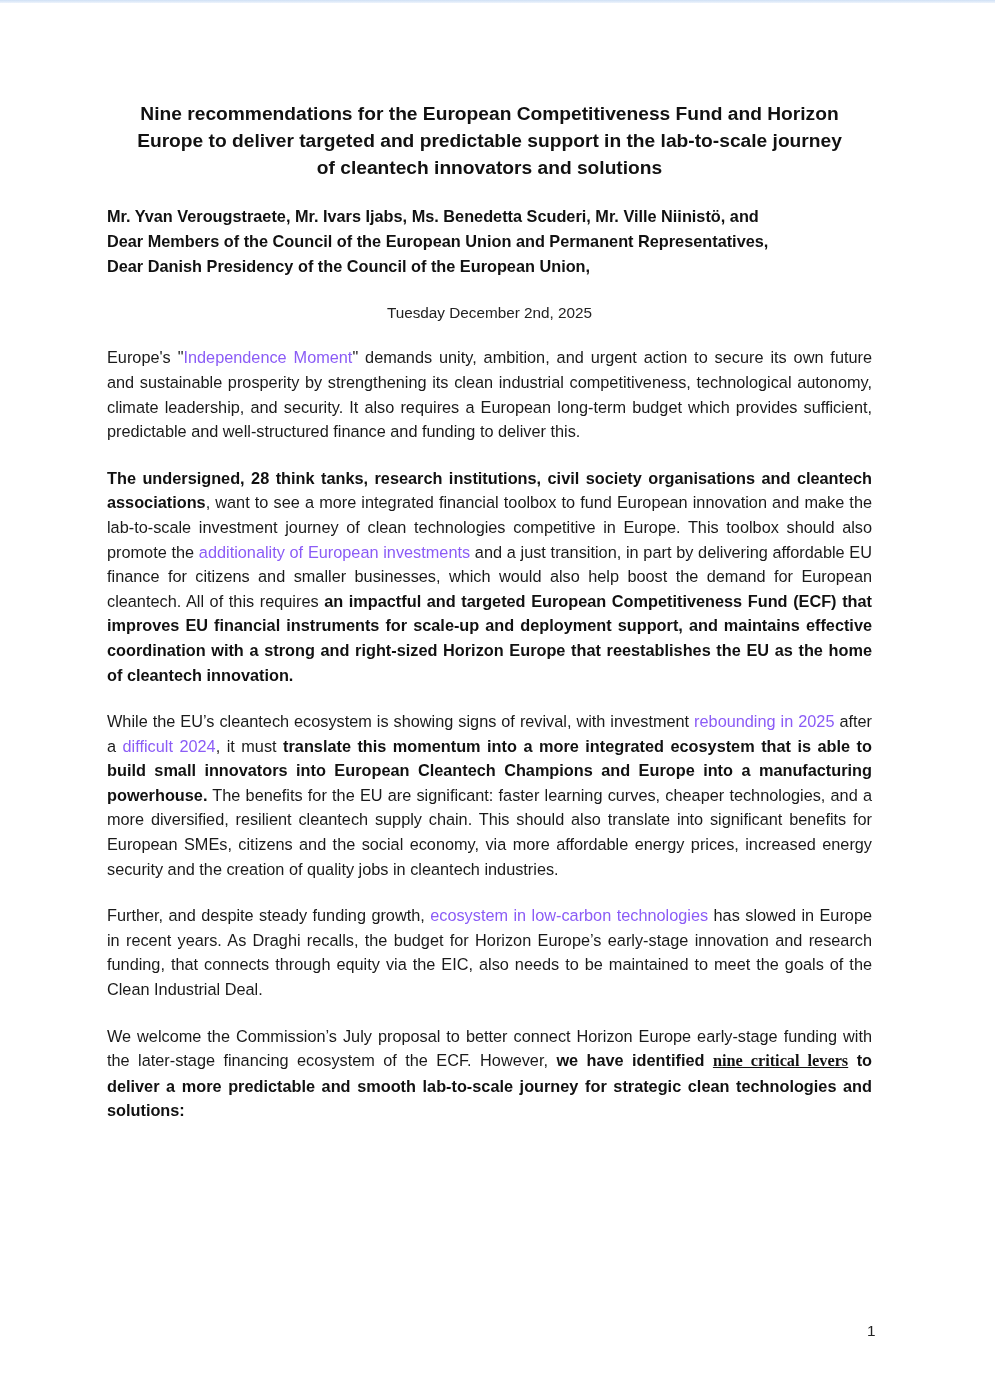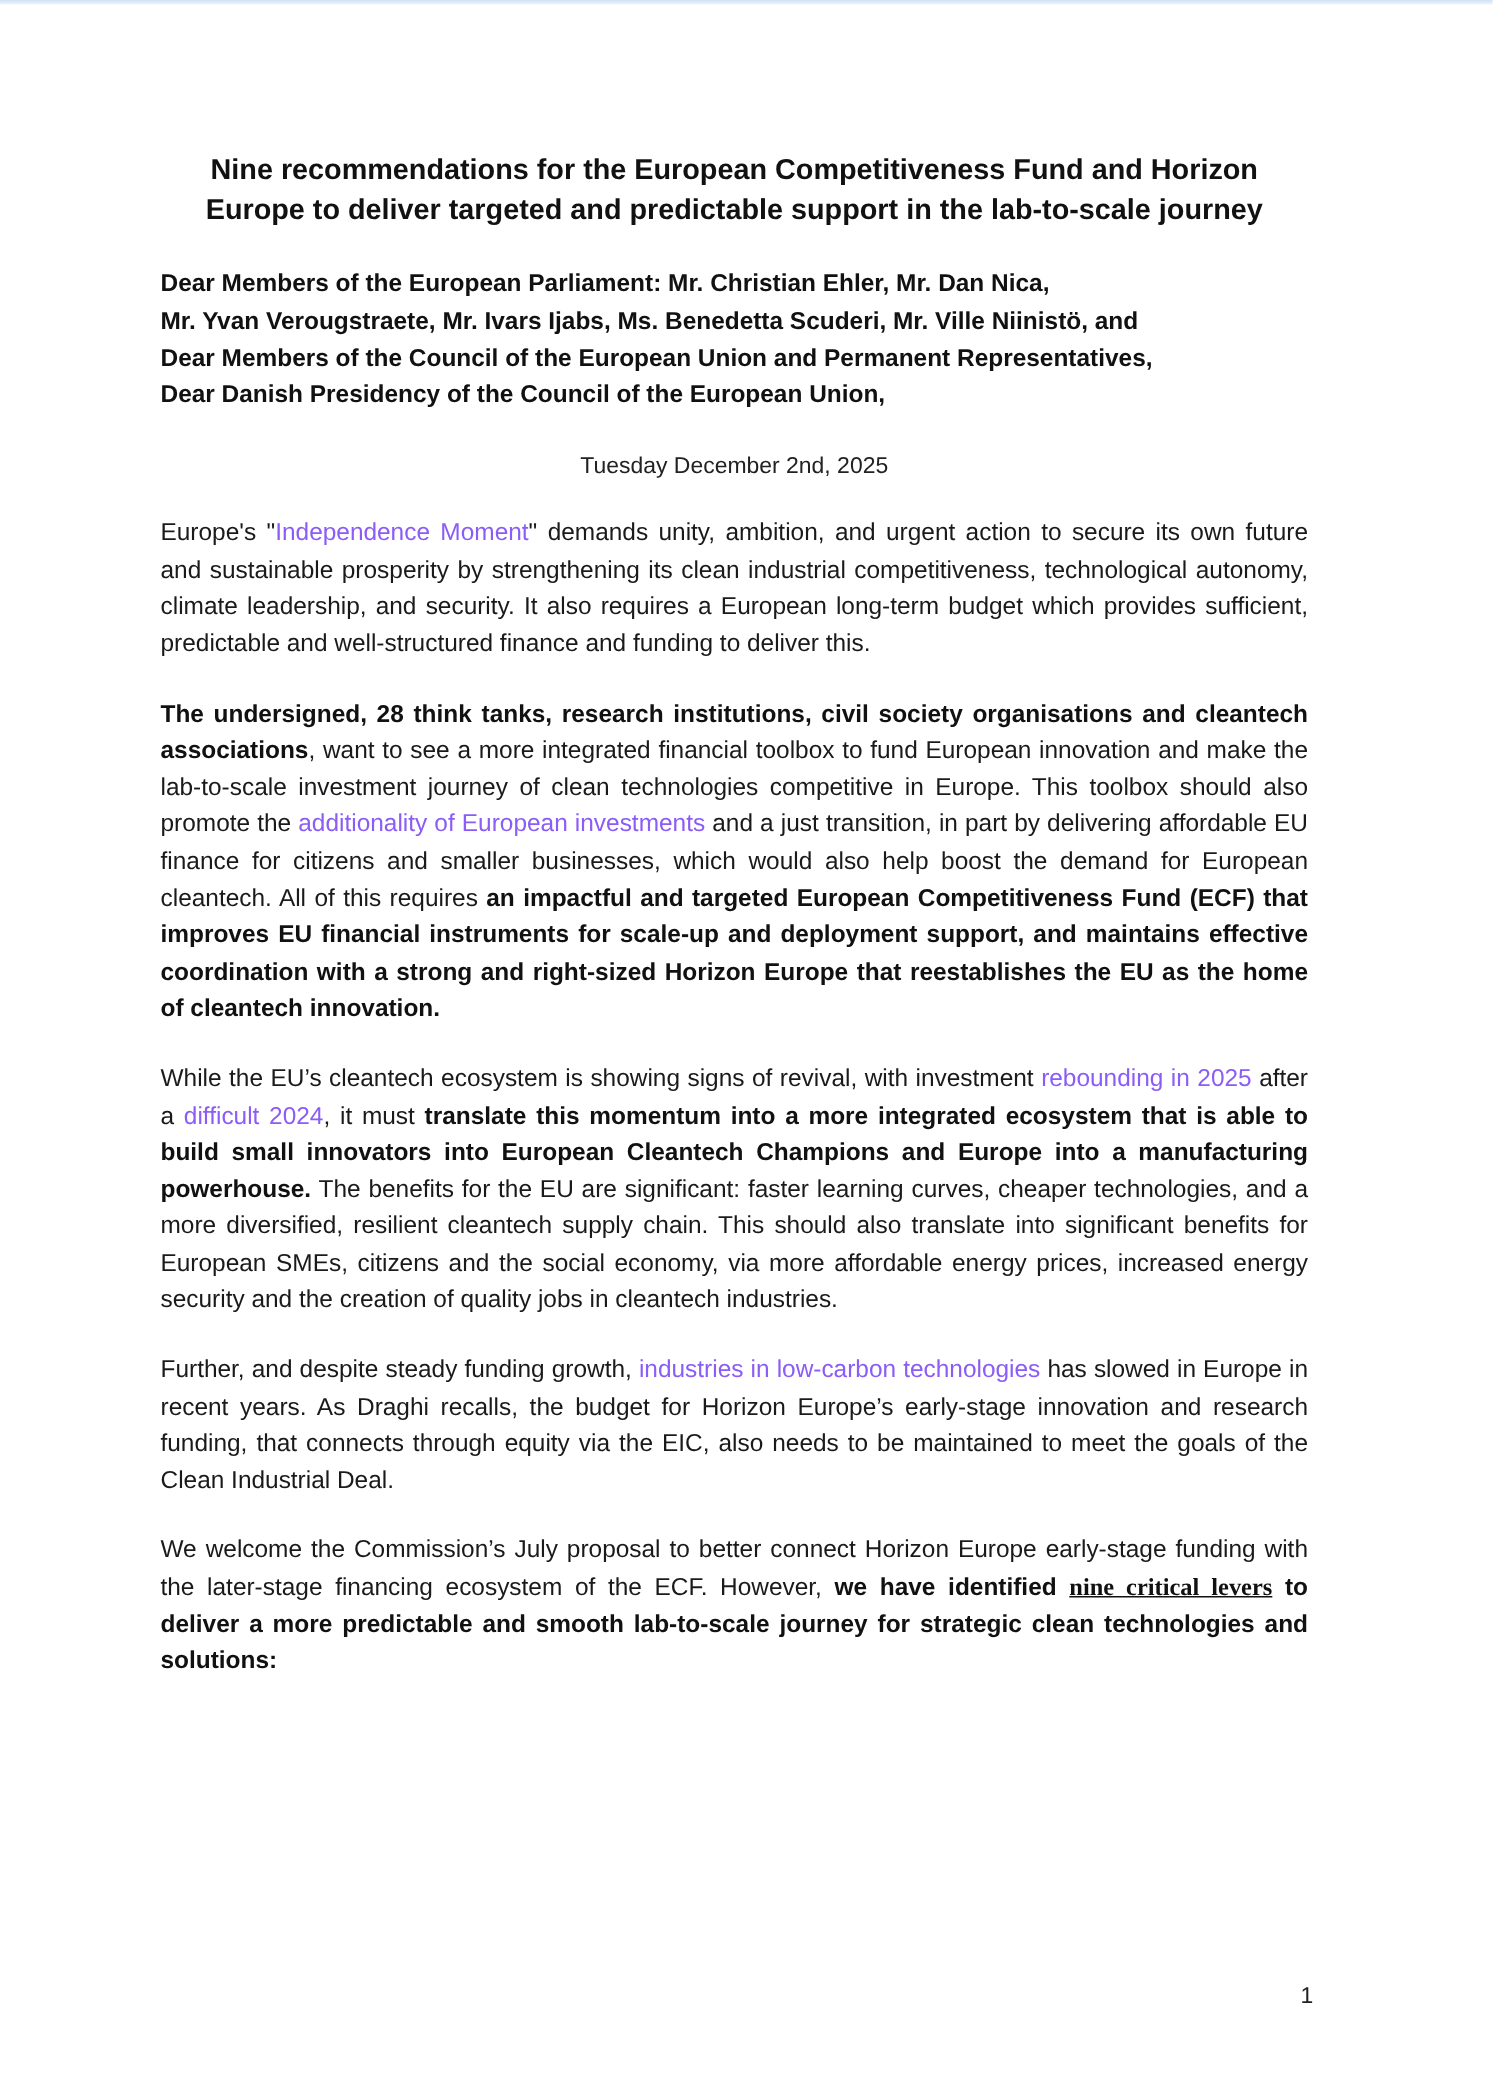--- a/index.html
+++ b/index.html
@@ -70,36 +70,36 @@
 </head>
 <body>
 
 <div class="top-border"></div>
 
 <div class="page">
 
   <div class="title">
     <span class="sal-line">Nine recommendations for the European Competitiveness Fund and Horizon</span>
     <span class="sal-line">Europe to deliver targeted and predictable support in the lab-to-scale journey</span>
+    <span class="sal-line">of cleantech innovators and solutions</span>
   </div>
 
   <div class="salutation">
-    <span class="sal-line">Dear Members of the European Parliament: Mr. Christian Ehler,  Mr. Dan Nica,</span>
     <span class="sal-line">Mr. Yvan Verougstraete, Mr. Ivars Ijabs, Ms. Benedetta Scuderi, Mr. Ville Niinistö, and</span>
     <span class="sal-line">Dear Members of the Council of the European Union and Permanent Representatives,</span>
     <span class="sal-line">Dear Danish Presidency of the Council of the European Union,</span>
   </div>
 
   <div class="date">Tuesday December 2nd, 2025</div>
 
   <p class="body first"><span>Europe's "</span><a class="link">Independence Moment</a><span>" demands unity, ambition, and urgent action to secure its own future and sustainable prosperity by strengthening its clean industrial competitiveness, technological autonomy, climate leadership, and security. It also requires a European long-term budget which provides sufficient, predictable and well-structured finance and funding to deliver this.</span></p>
 
   <p class="body"><span class="b">The undersigned, 28 think tanks, research institutions, civil society organisations and cleantech associations</span><span>, want to see a more integrated financial toolbox to fund European innovation and make the lab-to-scale investment journey of clean technologies competitive in Europe. This toolbox should also promote the </span><a class="link">additionality of European investments</a><span> and a just transition, in part by delivering affordable EU finance for citizens and smaller businesses, which would also help boost the demand for European cleantech. All of this requires </span><span class="b">an impactful and targeted European Competitiveness Fund (ECF) that improves EU financial instruments for scale-up and deployment support, and maintains effective coordination with a strong and right-sized Horizon Europe that reestablishes the EU as the home of cleantech innovation.</span></p>
 
   <p class="body"><span>While the EU’s cleantech ecosystem is showing signs of revival, with investment </span><a class="link">rebounding in 2025</a><span> after a </span><a class="link">difficult 2024</a><span>, it must </span><span class="b">translate this momentum into a more integrated ecosystem that is able to build small innovators into European Cleantech Champions and Europe into a manufacturing powerhouse.</span><span> The benefits for the EU are significant: faster learning curves, cheaper technologies, and a more diversified, resilient cleantech supply chain. This should also translate into significant benefits for European SMEs, citizens and the social economy, via more affordable energy prices, increased energy security and the creation of quality jobs in cleantech industries.</span></p>
 
-  <p class="body"><span>Further, and despite steady funding growth, </span><a class="link">industries in low-carbon technologies</a><span> has slowed in Europe in recent years. As Draghi recalls, the budget for Horizon Europe’s early-stage innovation and research funding, that connects through equity via the EIC, also needs to be maintained to meet the goals of the Clean Industrial Deal.</span></p>
+  <p class="body"><span>Further, and despite steady funding growth, </span><a class="link">ecosystem in low-carbon technologies</a><span> has slowed in Europe in recent years. As Draghi recalls, the budget for Horizon Europe’s early-stage innovation and research funding, that connects through equity via the EIC, also needs to be maintained to meet the goals of the Clean Industrial Deal.</span></p>
 
   <p class="body"><span>We welcome the Commission’s July proposal to better connect Horizon Europe early-stage funding with the later-stage financing ecosystem of the ECF. However, </span><span class="b">we have identified </span><span class="b u">nine critical levers</span><span class="b"> to deliver a more predictable and smooth lab-to-scale journey for strategic clean technologies and solutions:</span></p>
 
 </div>
 
 <div class="page-number">1</div>
 
 </body></html>

